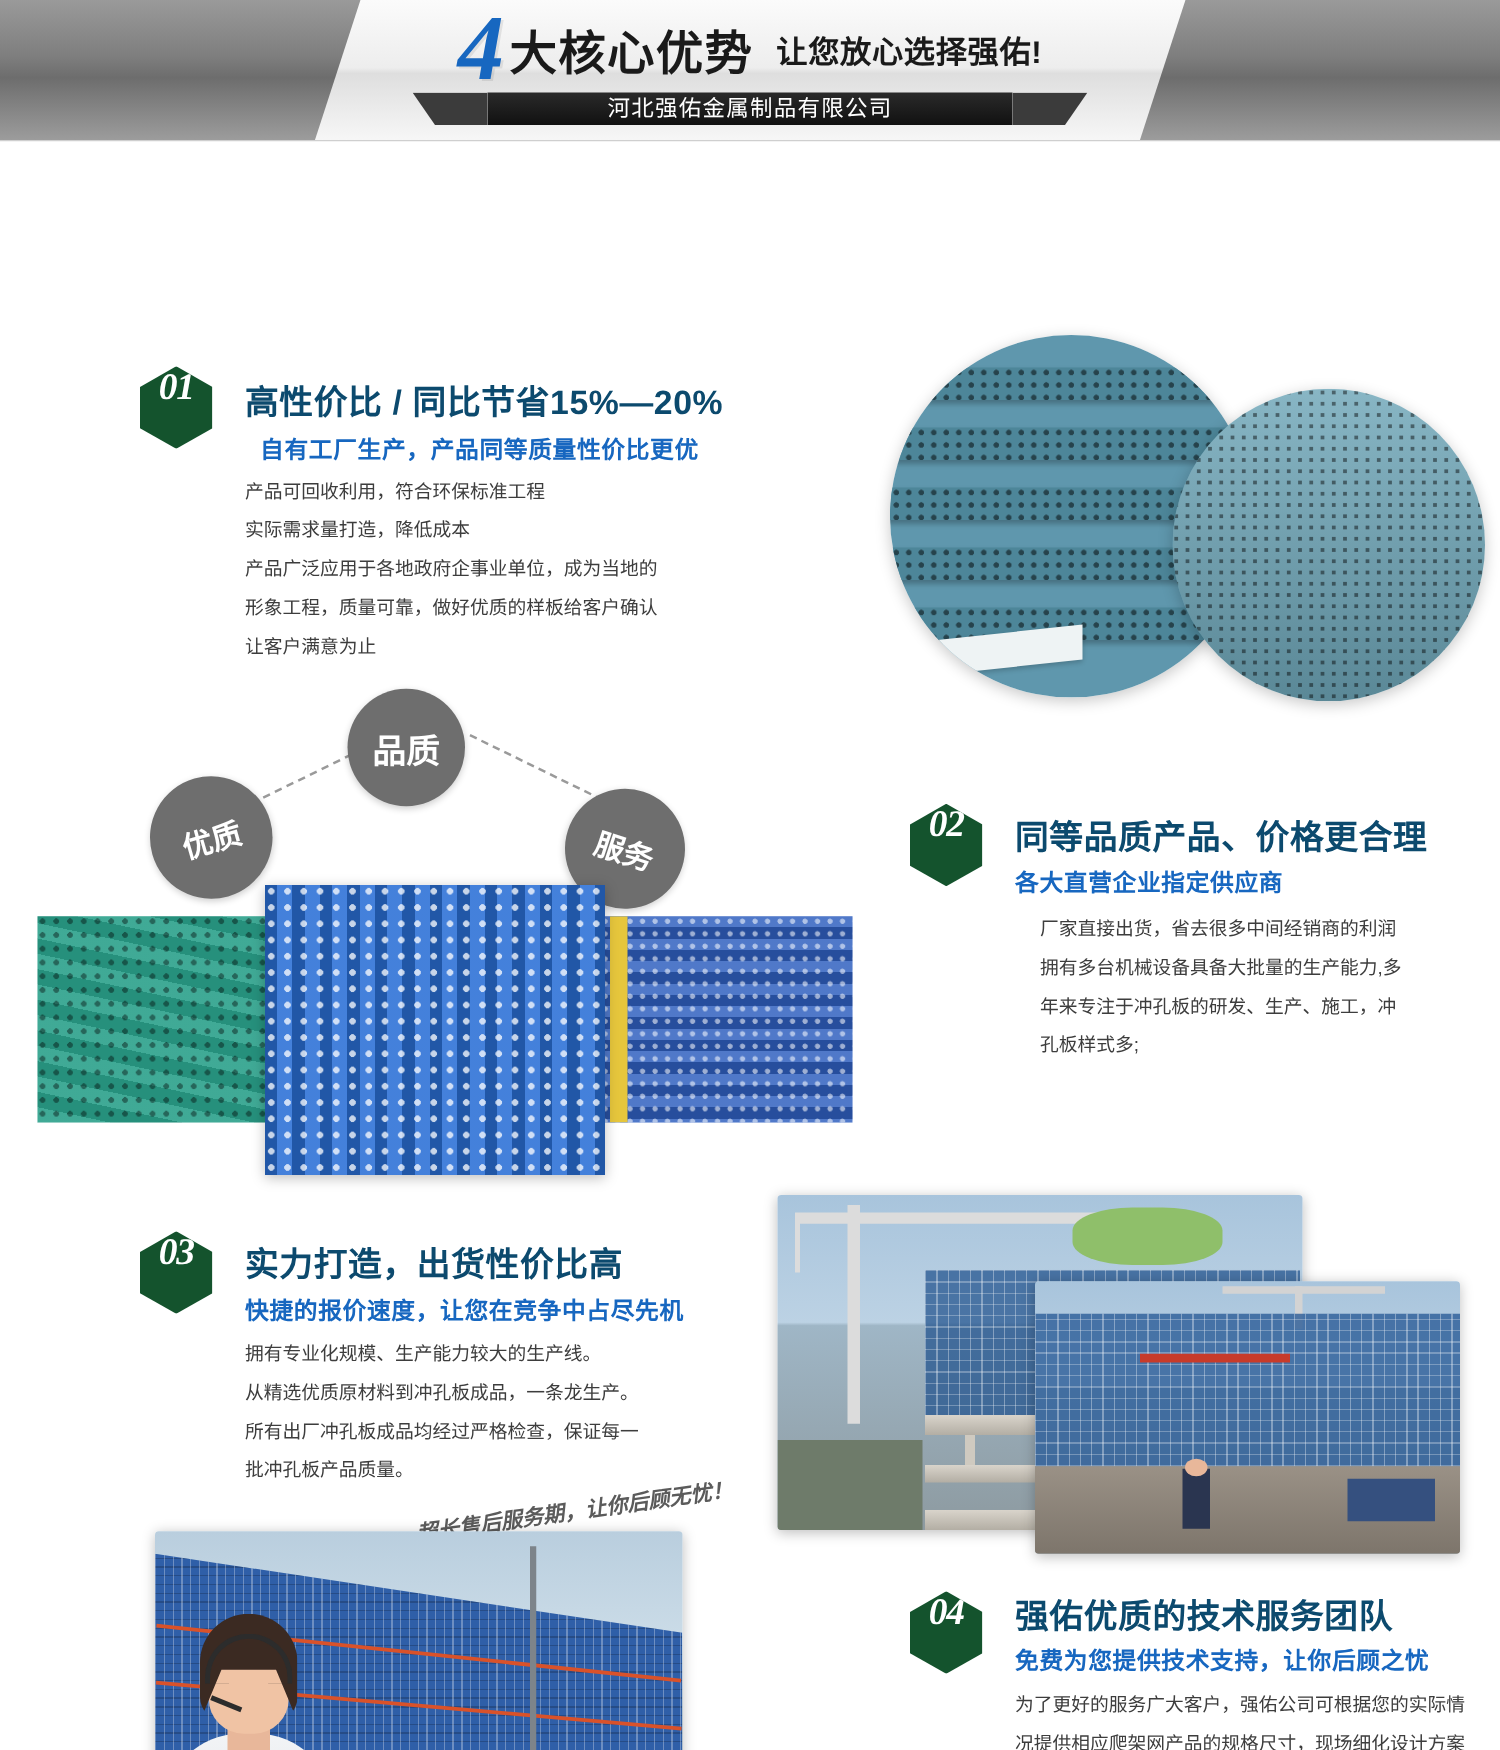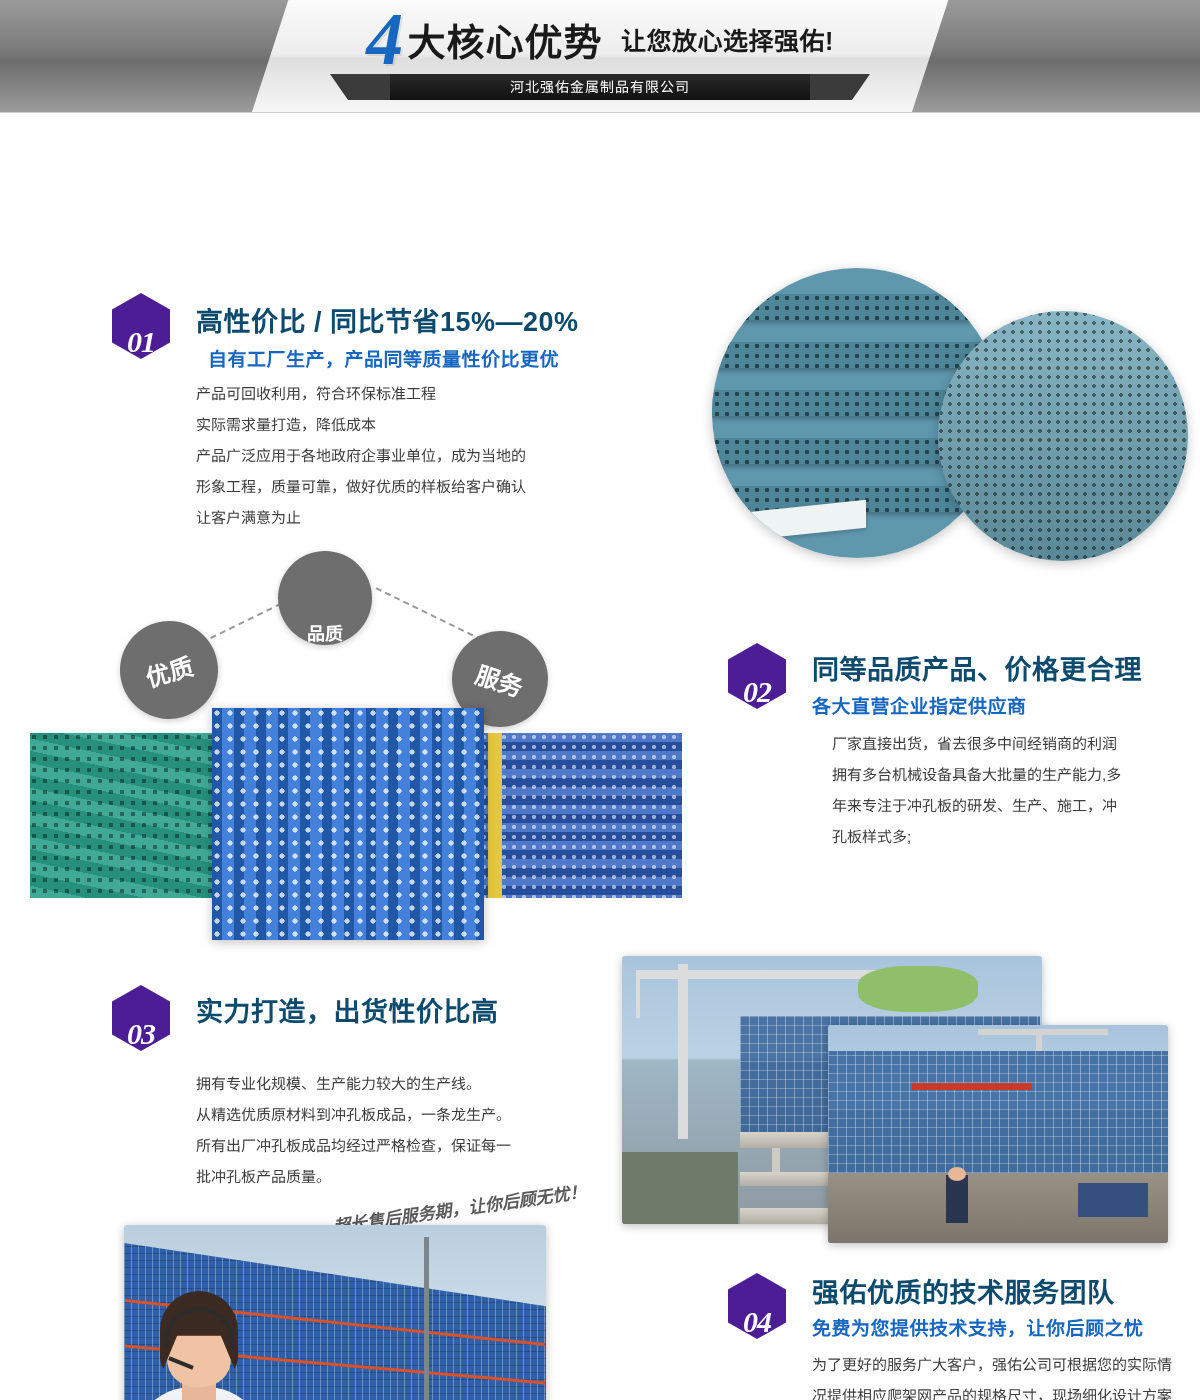--- a/index.html
+++ b/index.html
@@ -81,21 +81,21 @@
     position: absolute;
     left: 50%;
     transform: translateX(-50%);
     top: 74px;
     width: 420px;
     height: 26px;
     background: linear-gradient(to bottom, #2a2a2a, #111111);
   }
   .header .ribbon .rib-text {
     color: #ffffff;
-    font-size: 14px;
+    font-size: 18px;
     line-height: 26px;
     text-align: center;
     letter-spacing: 1px;
   }
   .header .ribbon-tail-l,
   .header .ribbon-tail-r {
     position: absolute;
     top: 74px;
     width: 60px;
     height: 26px;
@@ -104,29 +104,29 @@
   .header .ribbon-tail-l { left: 330px; clip-path: polygon(0 0, 100% 0, 100% 100%, 18px 100%); }
   .header .ribbon-tail-r { right: 330px; clip-path: polygon(0 0, 100% 0, calc(100% - 18px) 100%, 0 100%); }
 
   
   .canvas { position: relative; width: 1200px; height: 1287px; }
 
   
   .hexnum {
     position: absolute;
     width: 58px; height: 66px;
-    background: #4c1d95;
+    background: #14532d;
     clip-path: polygon(50% 0%, 100% 25%, 100% 75%, 50% 100%, 0% 75%, 0% 25%);
     color: #fff;
     font-size: 30px;
     font-weight: bold;
     font-family: "Liberation Serif", "DejaVu Serif", serif;
     font-style: italic;
     display: flex;
-    align-items: flex-end;
+    align-items: flex-start;
     justify-content: center;
     letter-spacing: -1px;
   }
 
   .blk-title {
     position: absolute;
     font-size: 27px;
     font-weight: bold;
     color: #0c4a6e;
     letter-spacing: 0.5px;
@@ -346,21 +346,21 @@
       <div style="position:absolute; left:34px; top:238px; width:120px; height:28px; background:#eef3f4; transform:skewY(-6deg); box-shadow:0 2px 4px rgba(0,0,0,.2);"></div>
     </div>
   </div>
   <div class="circle-photo" style="left:938px; top:198px; width:250px; height:250px;">
     <div class="perf-a" style="position:absolute; inset:0; background-color:#6ea6b8;"></div>
   </div>
 
   <div class="dashed-arc" style="left:205px; top:500px; width:110px; height:1px; transform:rotate(-26deg);"></div>
   <div class="dashed-arc" style="left:370px; top:500px; width:118px; height:1px; transform:rotate(26deg);"></div>
 
-  <div class="bubble" style="left:278px; top:438px; width:94px; height:94px; font-size:18px;align-items:flex-end;">
+  <div class="bubble" style="left:278px; top:438px; width:94px; height:94px; font-size:27px;">
     <span>品质</span>
   </div>
   <div class="bubble" style="left:120px; top:508px; width:98px; height:98px; font-size:24px; transform:rotate(-16deg);">
     <span>优质</span>
   </div>
   <div class="bubble" style="left:452px; top:518px; width:96px; height:96px; font-size:24px; transform:rotate(18deg);">
     <span>服务</span>
   </div>
 
   <div class="photo perf-green" style="left:30px; top:620px; width:210px; height:165px;"></div>
@@ -378,20 +378,21 @@
     <div>厂家直接出货，省去很多中间经销商的利润</div>
     <div>拥有多台机械设备具备大批量的生产能力,多</div>
     <div>年来专注于冲孔板的研发、生产、施工，冲</div>
     <div>孔板样式多;</div>
   </div>
 
   <div class="hexnum" style="left:112px; top:872px;">
     <span>03</span>
   </div>
   <div class="blk-title" style="left:196px; top:877px;">实力打造，出货性价比高</div>
+  <div class="blk-sub" style="left:196px; top:920px;">快捷的报价速度，让您在竞争中占尽先机</div>
   <div class="blk-body" style="left:196px; top:955px; width:400px;">
     <div>拥有专业化规模、生产能力较大的生产线。</div>
     <div>从精选优质原材料到冲孔板成品，一条龙生产。</div>
     <div>所有出厂冲孔板成品均经过严格检查，保证每一</div>
     <div>批冲孔板产品质量。</div>
   </div>
 
   <div class="photo site shadowed" style="left:622px; top:843px; width:420px; height:268px; border-radius:3px;">
     <div class="crane" style="left:56px; top:8px; width:10px; height:175px; background:#dcdcdc;"></div>
     <div class="crane" style="left:14px; top:14px; width:250px; height:9px; background:#dcdcdc;"></div>

